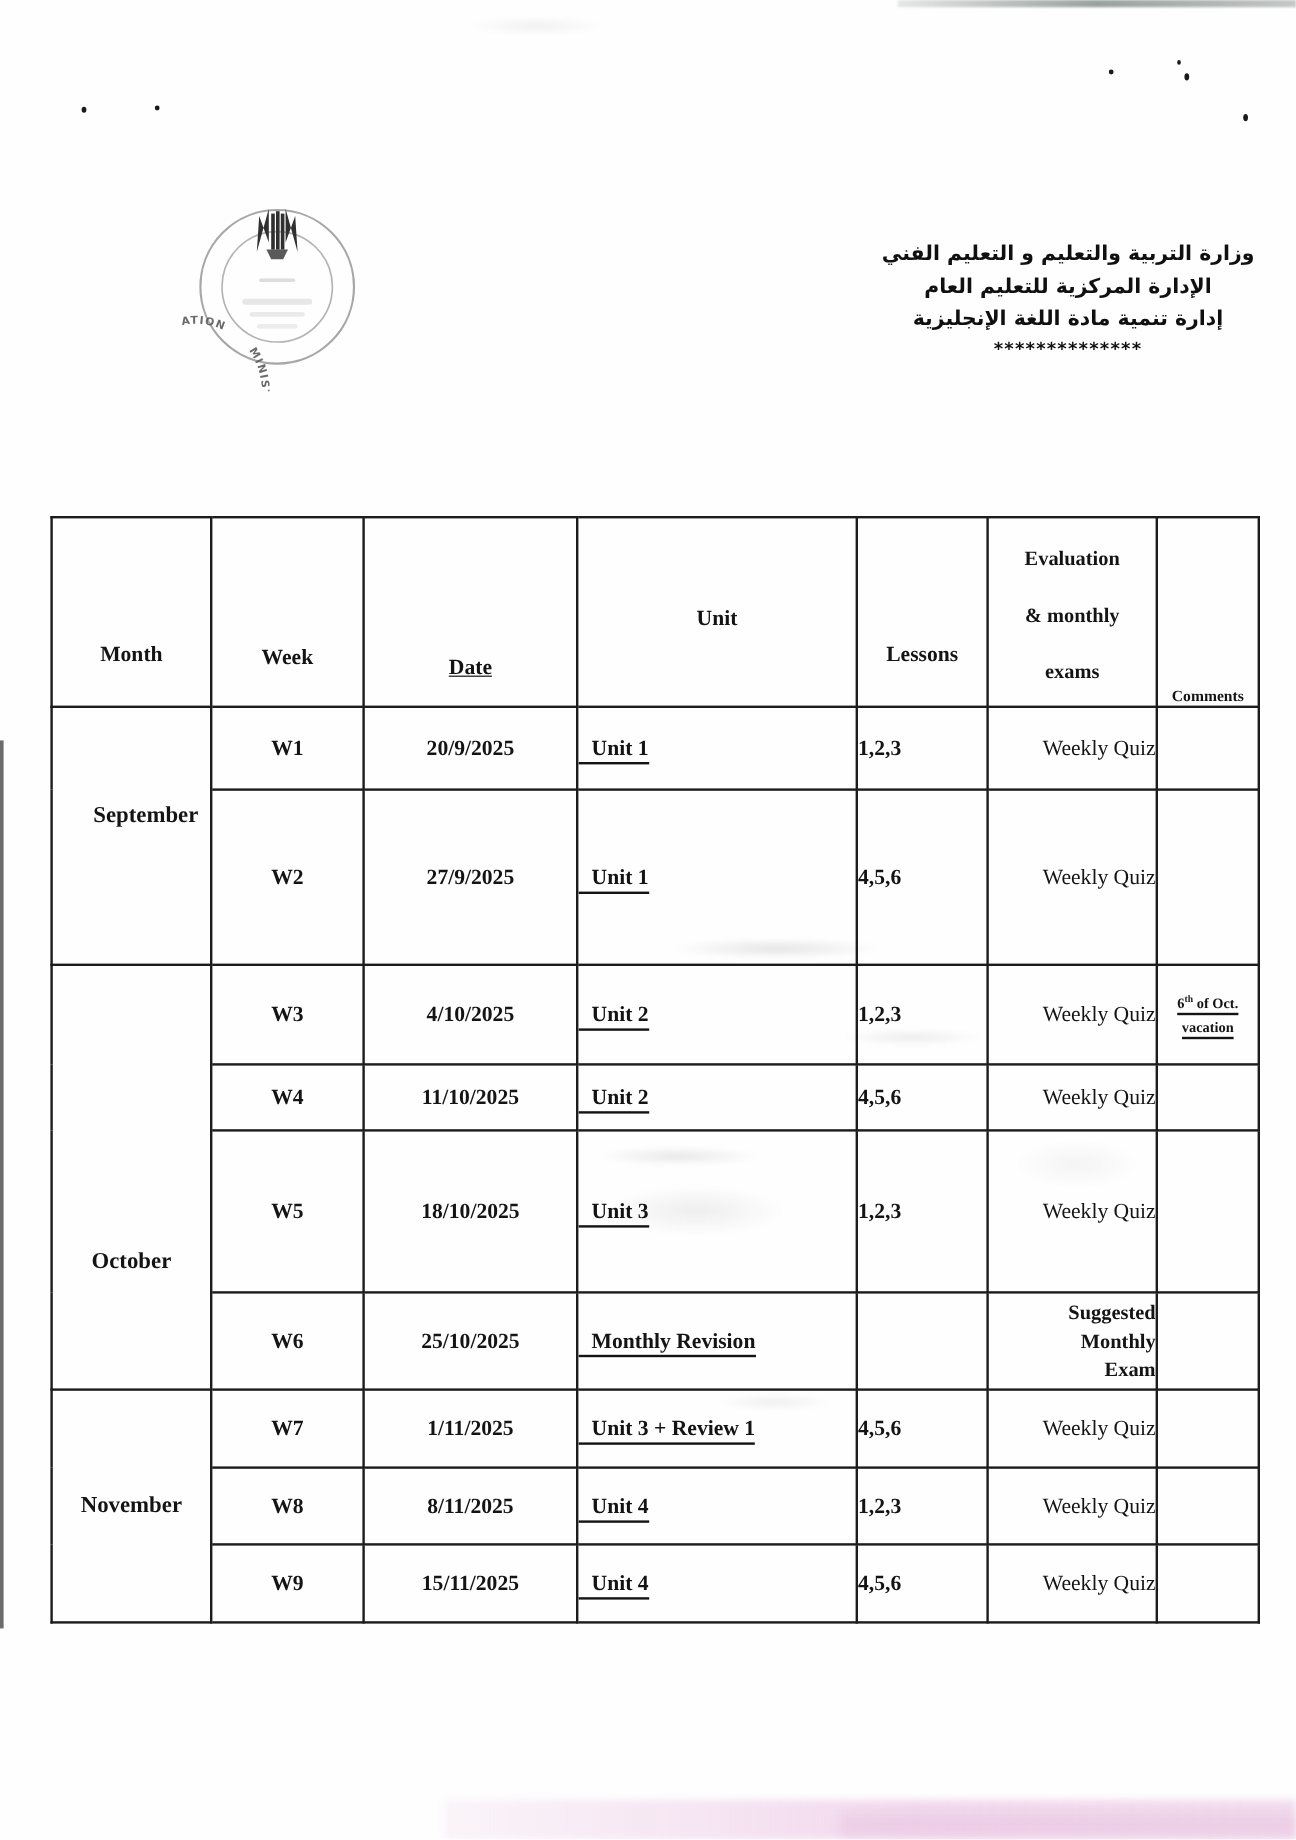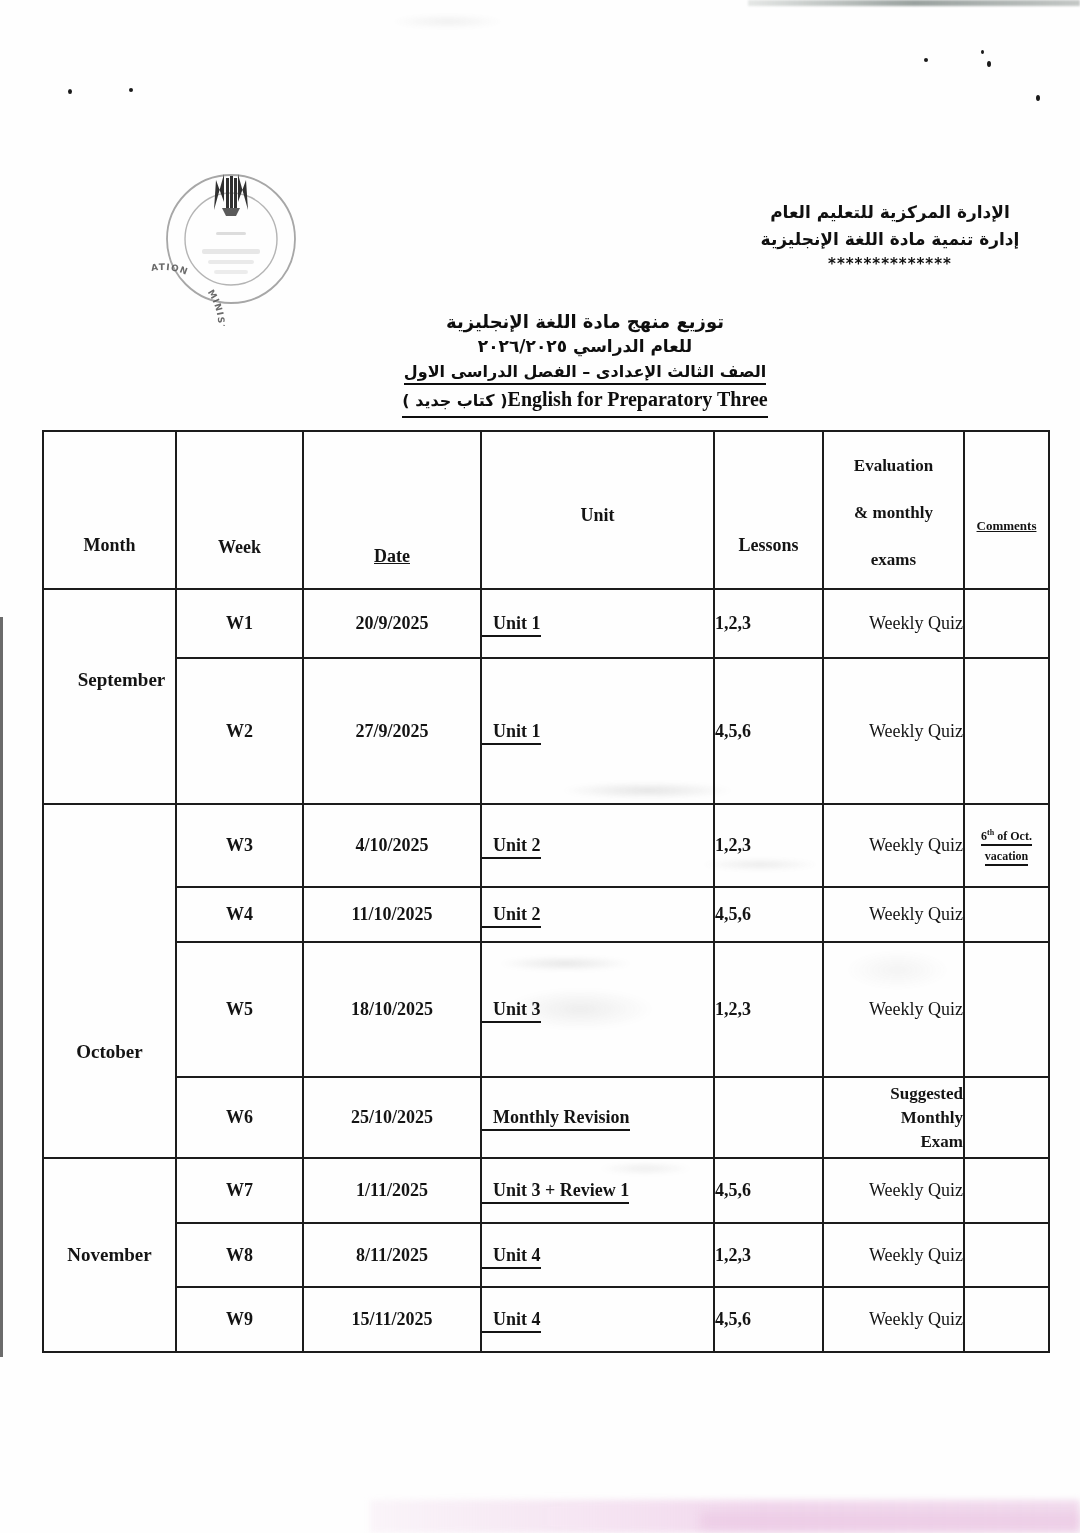--- a/index.html
+++ b/index.html
@@ -47,21 +47,21 @@
   .doc-table th{font-weight:bold;font-size:18px;vertical-align:bottom;text-align:center;}
   tr.r0{height:158px;} tr.r1{height:69px;} tr.r2{height:146px;} tr.r3{height:83px;}
   tr.r4{height:55px;} tr.r5{height:135px;} tr.r6{height:81px;} tr.r7{height:65px;}
   tr.r8{height:64px;} tr.r9{height:65px;}
   .h-month div{margin-bottom:32px;} .h-week div{margin-bottom:30px;}
   .h-date div{margin-bottom:21px;text-decoration:underline;}  .h-unit div{margin-bottom:62px;}
   .h-lessons div{margin-bottom:32px;}
   .h-eval{vertical-align:top;}
   .h-eval .evalhead{height:144px;box-sizing:border-box;display:flex;flex-direction:column;
       justify-content:space-between;padding:12px 0 18px 0;font-size:17px;}
-  .h-comments div{margin-bottom:54px;font-size:13px;text-decoration:underline;}
+  .h-comments div{font-size:13px;}
   .month-cell{font-size:19px;font-weight:bold;text-align:center;vertical-align:middle;}
   .month-cell.sep{padding-bottom:34px;padding-left:24px;}
   .month-cell.oct{vertical-align:top;padding-top:236px;}
   .week-cell{font-size:18px;font-weight:bold;text-align:center;vertical-align:middle;}
   .date-cell{font-size:18px;font-weight:bold;text-align:center;vertical-align:middle;}
   .unit-cell{font-size:18px;font-weight:bold;text-align:left;vertical-align:middle;padding-left:9px;}
   .unit-cell .u{border-bottom:2px solid #141414;padding-bottom:2px;padding-left:11px;}
   .lessons-cell{font-size:18px;font-weight:bold;text-align:left;vertical-align:middle;padding-left:8px;}
   .eval-cell{font-size:18px;text-align:right;vertical-align:middle;}
   .eval-exam{font-size:17px;font-weight:bold;text-align:right;vertical-align:middle;padding-right:5px;line-height:24px;}
@@ -114,33 +114,26 @@
 
     <g fill="#888" opacity=".3">
       <rect x="214" y="230" width="30" height="3" rx="1.5"></rect>
       <rect x="200" y="247" width="58" height="5" rx="2" opacity=".7"></rect>
       <rect x="206" y="258" width="46" height="4" rx="2" opacity=".6"></rect>
       <rect x="212" y="268" width="34" height="4" rx="2" opacity=".5"></rect>
     </g>
   </svg>
 
   <div class="dept">
+    <div dir="rtl">وزارة التربية والتعليم و التعليم الفني</div>
     <div dir="rtl">الإدارة المركزية للتعليم العام</div>
     <div dir="rtl">إدارة تنمية مادة اللغة الإنجليزية</div>
     <div class="stars">**************</div>
   </div>
 
-  <div class="titleblock">
-    <div class="t1" dir="rtl">توزيع منهج مادة اللغة الإنجليزية</div>
-    <div class="t2" dir="rtl">للعام الدراسي ٢٠٢٦/٢٠٢٥</div>
-    <div class="t3" dir="rtl"><span class="u">الصف الثالث الإعدادى  –  الفصل الدراسى الاول</span></div>
-    <div class="t4">
-      <span class="u2"><span class="ar" dir="ltr">( كتاب جديد )</span><span>English for Preparatory Three</span></span>
-    </div>
-  </div>
 
   <table class="doc-table">
     <colgroup>
       <col style="width:133px">
         <col style="width:127px">
         <col style="width:178px">
       <col style="width:233px">
         <col style="width:109px">
         <col style="width:141px">
         <col style="width:85px">

